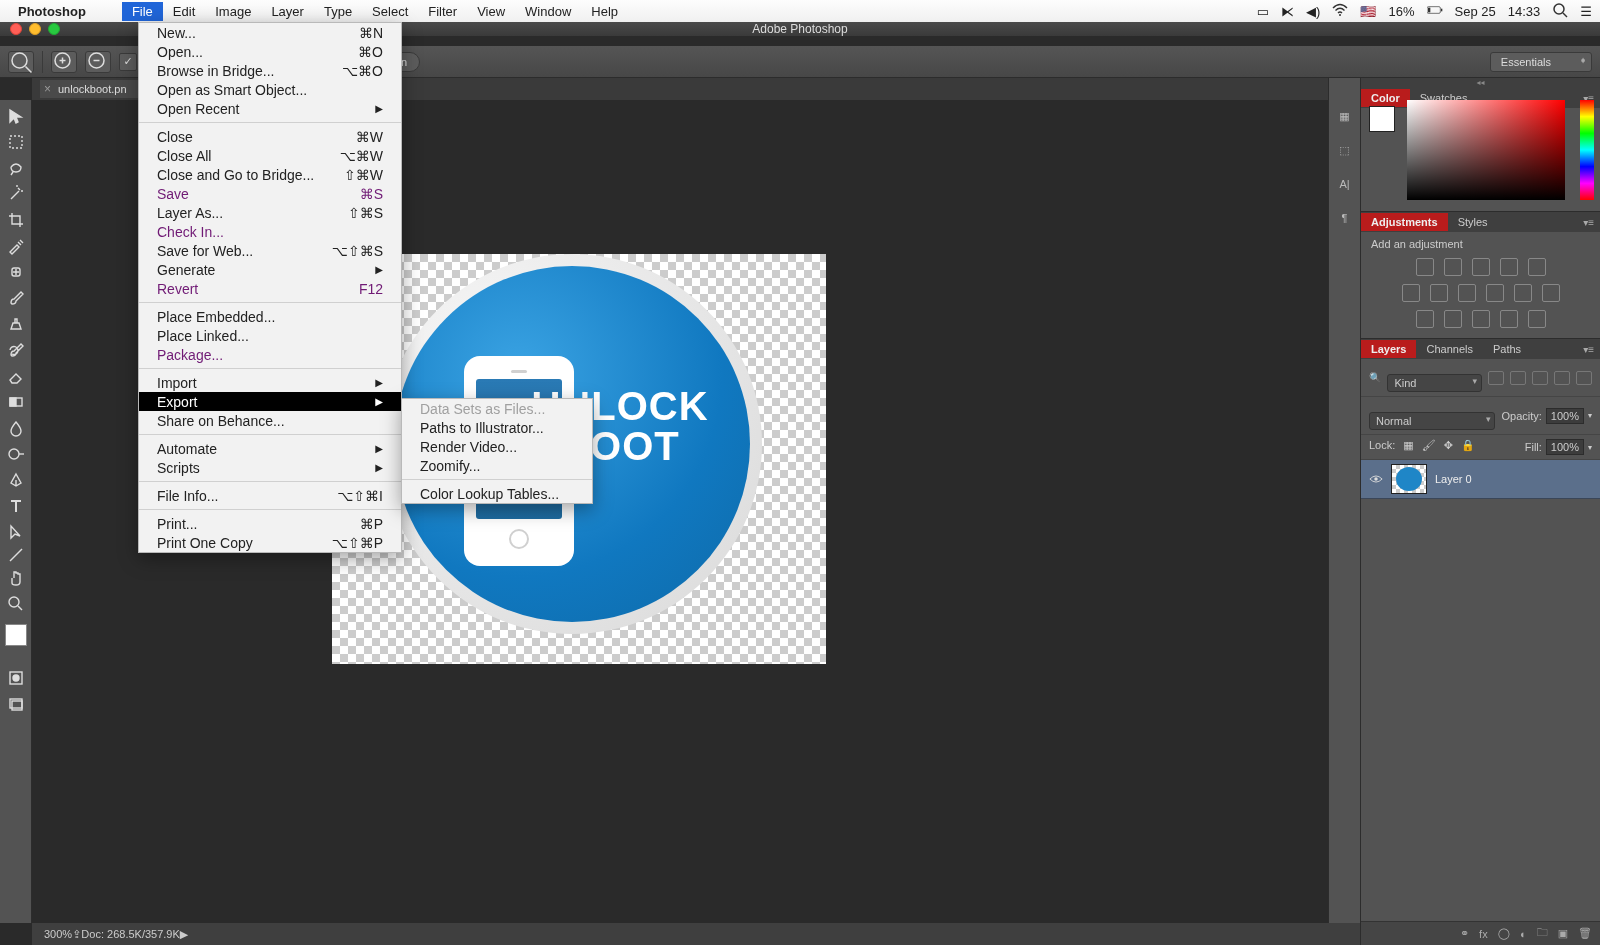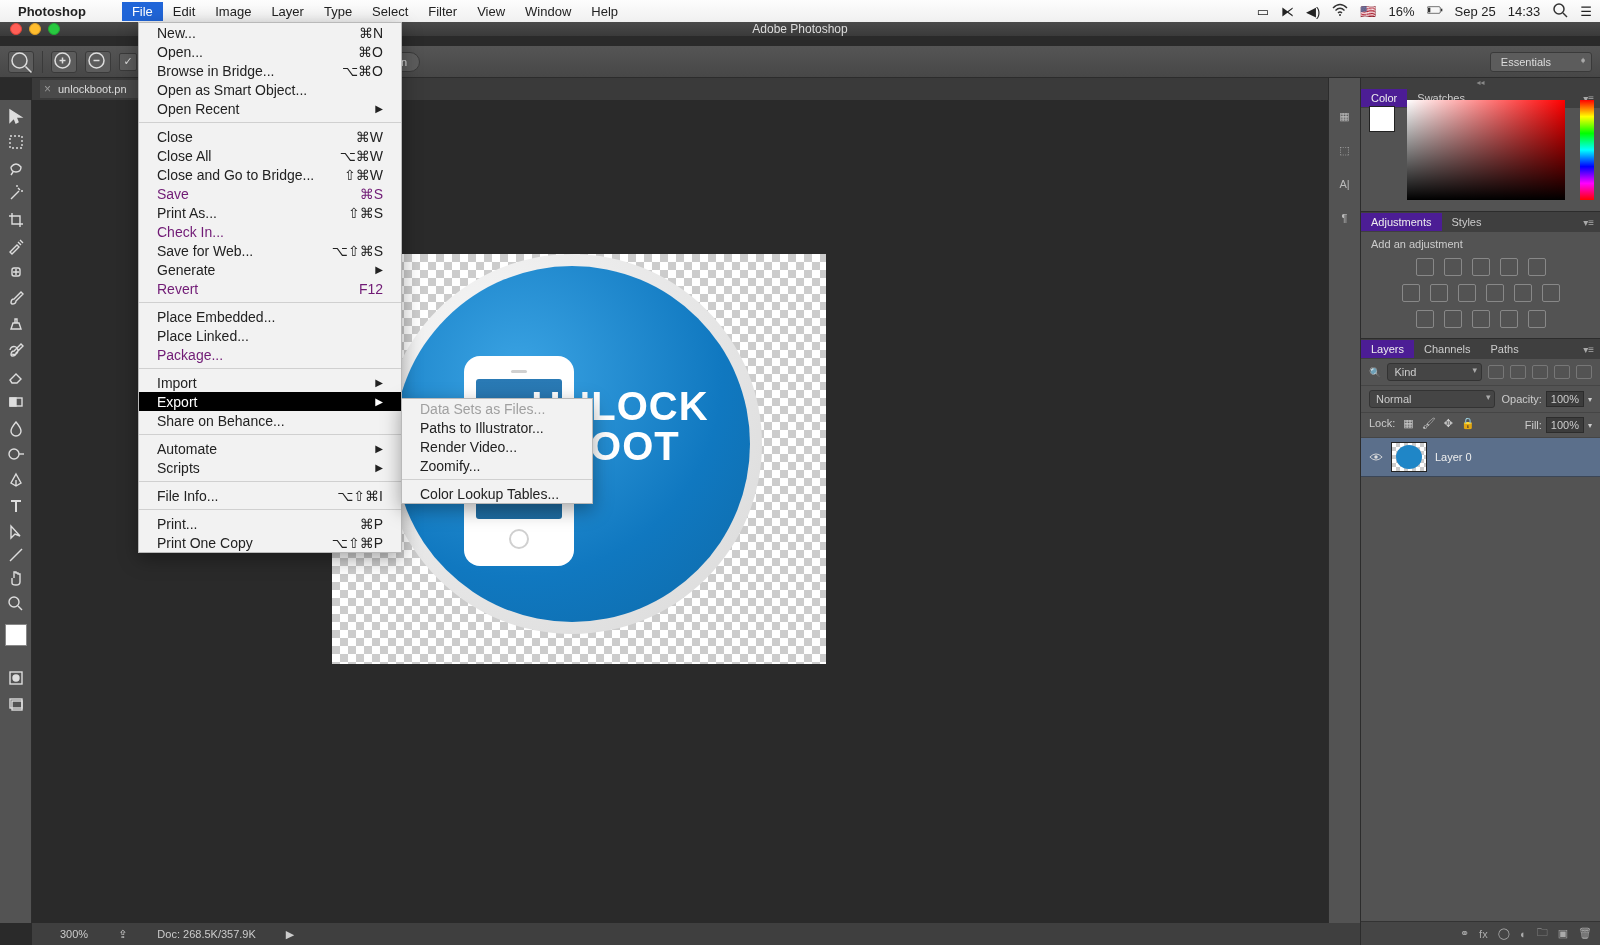--- a/index.html
+++ b/index.html
@@ -71,52 +71,52 @@
   background-color: #fff;
 }
 .logo-outer { position: absolute; left: 50px; top: 0; width: 380px; height: 380px; border-radius: 50%; background: radial-gradient(circle at 30% 30%, #f8f8f8, #d8d8d8); }
 .logo-inner { position: absolute; left: 12px; top: 12px; width: 356px; height: 356px; border-radius: 50%; background: radial-gradient(circle at 35% 30%, #3aa3e3, #1078c0 60%, #0e6aa8); overflow: hidden; }
 .phone { position: absolute; left: 70px; top: 90px; width: 110px; height: 210px; background: #fff; border-radius: 16px; display: flex; flex-direction: column; align-items: center; padding: 14px 10px 10px; }
 .phone .screen { width: 86px; height: 140px; background: linear-gradient(#2a7ab5,#1e6ba0); border-radius: 3px; margin-top: 6px; }
 .phone .home { width: 20px; height: 20px; border: 2px solid #d0d0d0; border-radius: 50%; margin-top: 10px; }
 .logo-text { position: absolute; right: 20px; top: 120px; width: 220px; color: #fff; font-family: Georgia, 'Times New Roman', serif; font-weight: 600; font-size: 40px; line-height: 1; text-align: center; letter-spacing: 1px; }
 
 
-.status-bar { position: absolute; bottom: 0; left: 32px; right: 240px; height: 22px; background: #3f3f3f; color: #ccc; font-size: 11px; display: flex; align-items: center; padding: 0 28px; gap: 30px; }
+.status-bar { position: absolute; bottom: 0; left: 32px; right: 240px; height: 22px; background: #3f3f3f; color: #ccc; font-size: 11px; display: flex; align-items: center; padding: 0 12px; }
 
 
 .icon-strip { position: absolute; top: 78px; right: 240px; width: 32px; bottom: 22px; background: #535353; border-left: 1px solid #2c2c2c; display: flex; flex-direction: column; align-items: center; padding-top: 30px; gap: 18px; }
 .icon-strip .s { width: 20px; height: 16px; display: flex; align-items: center; justify-content: center; color: #bbb; font-size: 11px; }
 
 
 .right-panels { position: absolute; top: 78px; right: 0; width: 240px; bottom: 0; background: #535353; border-left: 1px solid #2c2c2c; display: flex; flex-direction: column; }
 .panel-header { background: #3f3f3f; height: 20px; display: flex; align-items: center; font-size: 11px; color: #ccc; padding-left: 0px; }
 .panel-header .tab-h { padding: 3px 10px; }
-.panel-header .tab-h.active { background: #4c1d95; color: #eee; }
+.panel-header .tab-h.active { background: #b91c1c; color: #eee; font-weight: bold; }
 .panel-header .menu-icon { margin-left: auto; margin-right: 6px; color: #aaa; font-size: 10px; }
 .panel-body { padding: 8px; }
 
 
 .color-swatches { position: absolute; left: 8px; top: 28px; width: 26px; height: 26px; background: #fff; border: 1px solid #222; }
 .color-swatches::after { content: ""; position: absolute; left: 8px; top: 8px; width: 26px; height: 26px; background: #fff; border: 1px solid #222; z-index: -1; }
 .color-gradient { position: absolute; left: 46px; top: 22px; width: 158px; height: 100px;
   background: linear-gradient(to top, #000, transparent), linear-gradient(to right, #fff, #ff0000); }
 .hue { position: absolute; right: 6px; top: 22px; width: 14px; height: 100px;
   background: linear-gradient(#ff0000,#ffff00,#00ff00,#00ffff,#0000ff,#ff00ff,#ff0000); }
 
 
 .adjustments { padding: 6px 10px 10px; color: #ccc; font-size: 11px; }
 .adjustments .row-icons { display: flex; gap: 10px; justify-content: center; margin-top: 8px; }
 .adjustments .row-icons .ai { width: 18px; height: 18px; border: 1px solid #888; border-radius: 2px; }
 
 
 .layers { flex: 1; display: flex; flex-direction: column; min-height: 0; }
 .layers .panel-body { padding: 0; flex: 1; display: flex; flex-direction: column; min-height: 0; }
 .layers .ctl-row { display: flex; align-items: center; padding: 4px 8px; gap: 6px; font-size: 11px; color: #ccc; border-bottom: 1px solid #454545; }
-.layers .sel { background: #454545; border: 1px solid #333; border-radius: 3px; padding: 2px 18px 2px 6px; position: relative; flex: 1; }
+.layers .sel { background: #454545; border: 1px solid #333; border-radius: 3px; padding: 2px 18px 2px 6px; position: relative; flex: 1; margin-top: 11px; }
 .layers .sel::after { content: "▾"; position: absolute; right: 4px; top: 1px; font-size: 9px; color: #aaa; }
 .layers .mini { width: 16px; height: 14px; border: 1px solid #777; border-radius: 2px; }
 .layers .lock-row { display: flex; align-items: flex-start; padding: 4px 8px; gap: 8px; font-size: 11px; color: #ccc; border-bottom: 1px solid #454545; }
 .layer-list { flex: 1; overflow: auto; }
 .layer-row { display: flex; align-items: center; padding: 4px 8px; gap: 8px; background: #5b6f8b; border-bottom: 1px solid #3a4658; }
 .layer-row .thumb { width: 36px; height: 30px; background: #fff; border: 1px solid #222;
   background-image:
     linear-gradient(45deg,#ccc 25%,transparent 25%),
     linear-gradient(-45deg,#ccc 25%,transparent 25%),
     linear-gradient(45deg,transparent 75%,#ccc 75%),
@@ -511,21 +511,21 @@
     </div>
     <div class="row">
       <span>Close and Go to Bridge...</span>
       <span>⇧⌘W</span>
     </div>
     <div class="row disabled">
       <span>Save</span>
       <span>⌘S</span>
     </div>
     <div class="row">
-      <span>Print As...</span>
+      <span>Layer As...</span>
       <span>⇧⌘S</span>
     </div>
     <div class="row disabled">
       <span>Check In...</span>
       <span></span>
     </div>
     <div class="row">
       <span>Save for Web...</span>
       <span>⌥⇧⌘S</span>
     </div>

